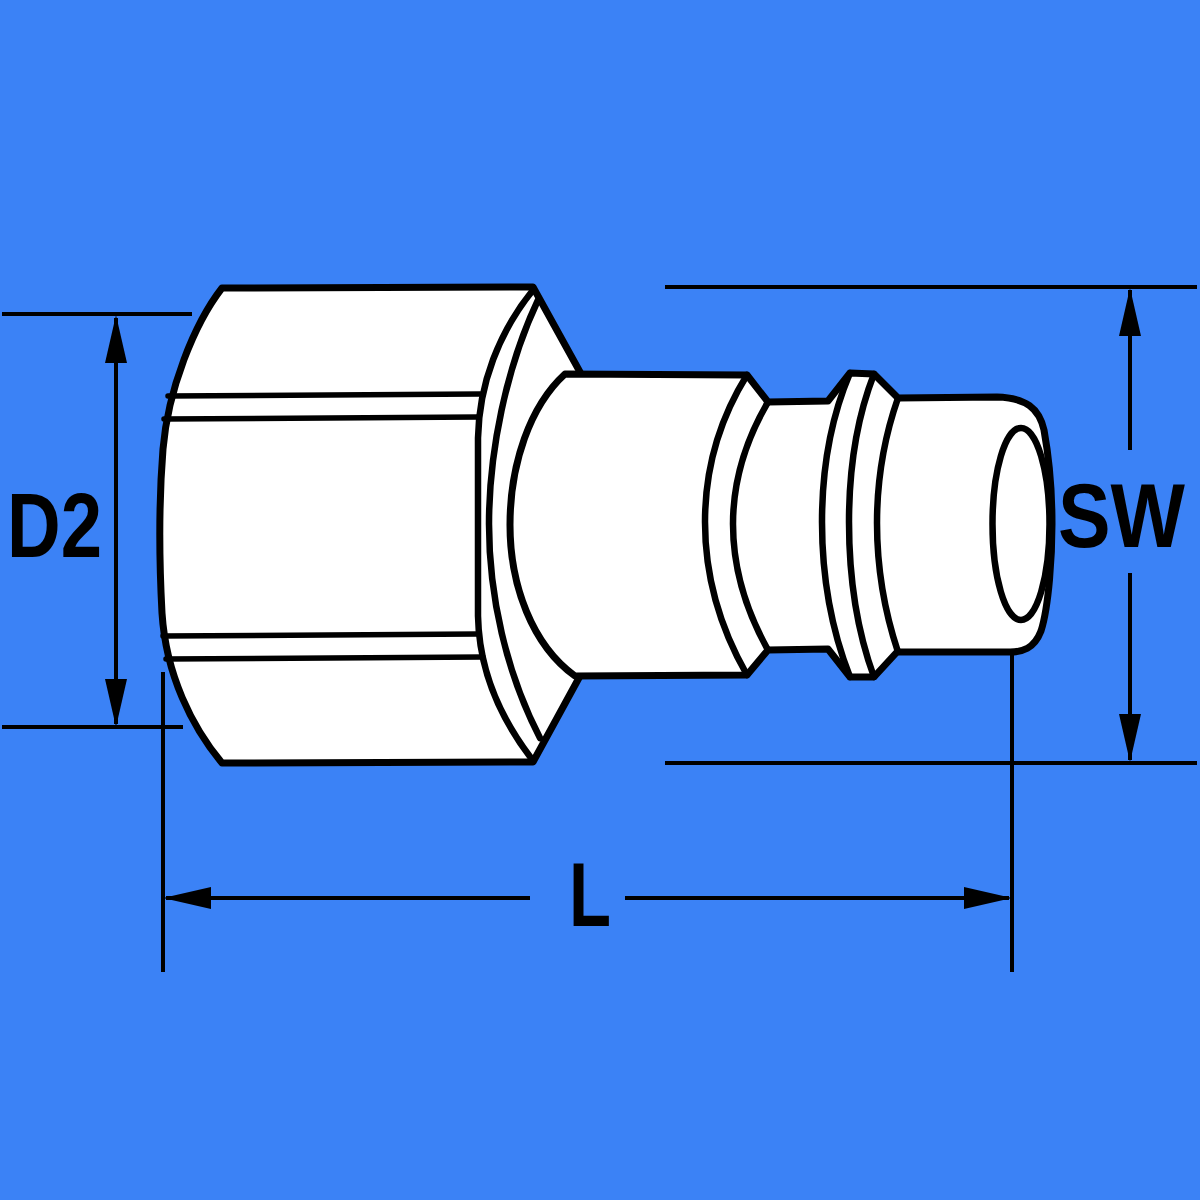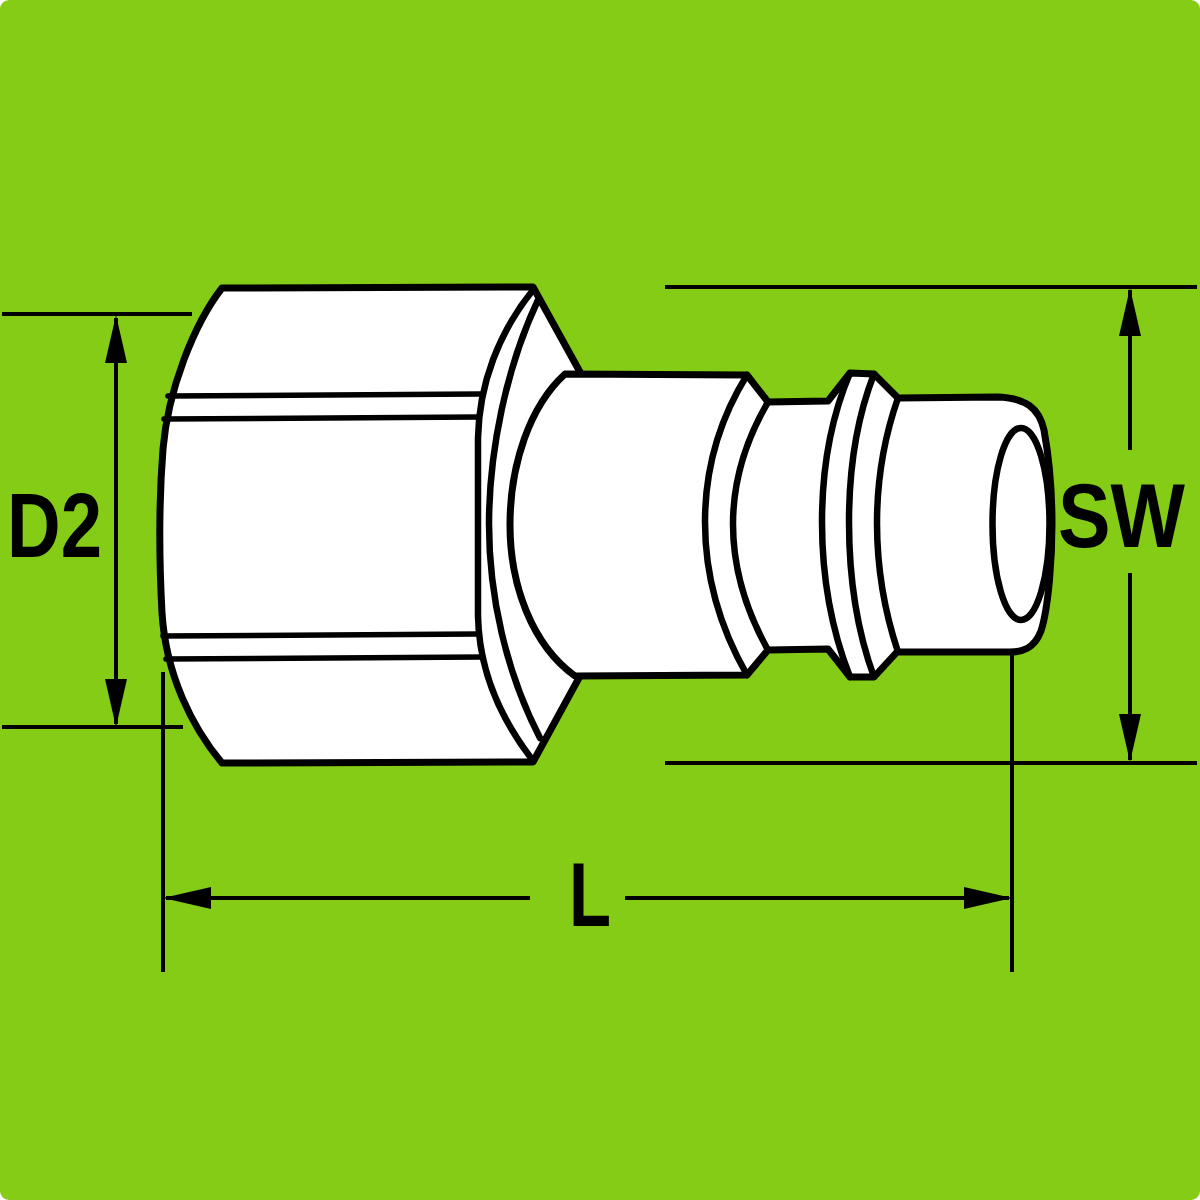--- a/index.html
+++ b/index.html
@@ -4,23 +4,22 @@
 <style>
   html, body {
     margin: 0;
     padding: 0;
     background: #ffffff;
   }
   .canvas {
     position: relative;
     width: 1200px;
     height: 1200px;
-    background: #84cc16;
+    background: #3b82f6;
     overflow: hidden;
-    border-radius: 9px;
   }
   svg { display: block; }
 
   .part-fill {
     fill: #ffffff;
     stroke: #000000;
     stroke-width: 7;
     stroke-linecap: round;
     stroke-linejoin: round;
   }

